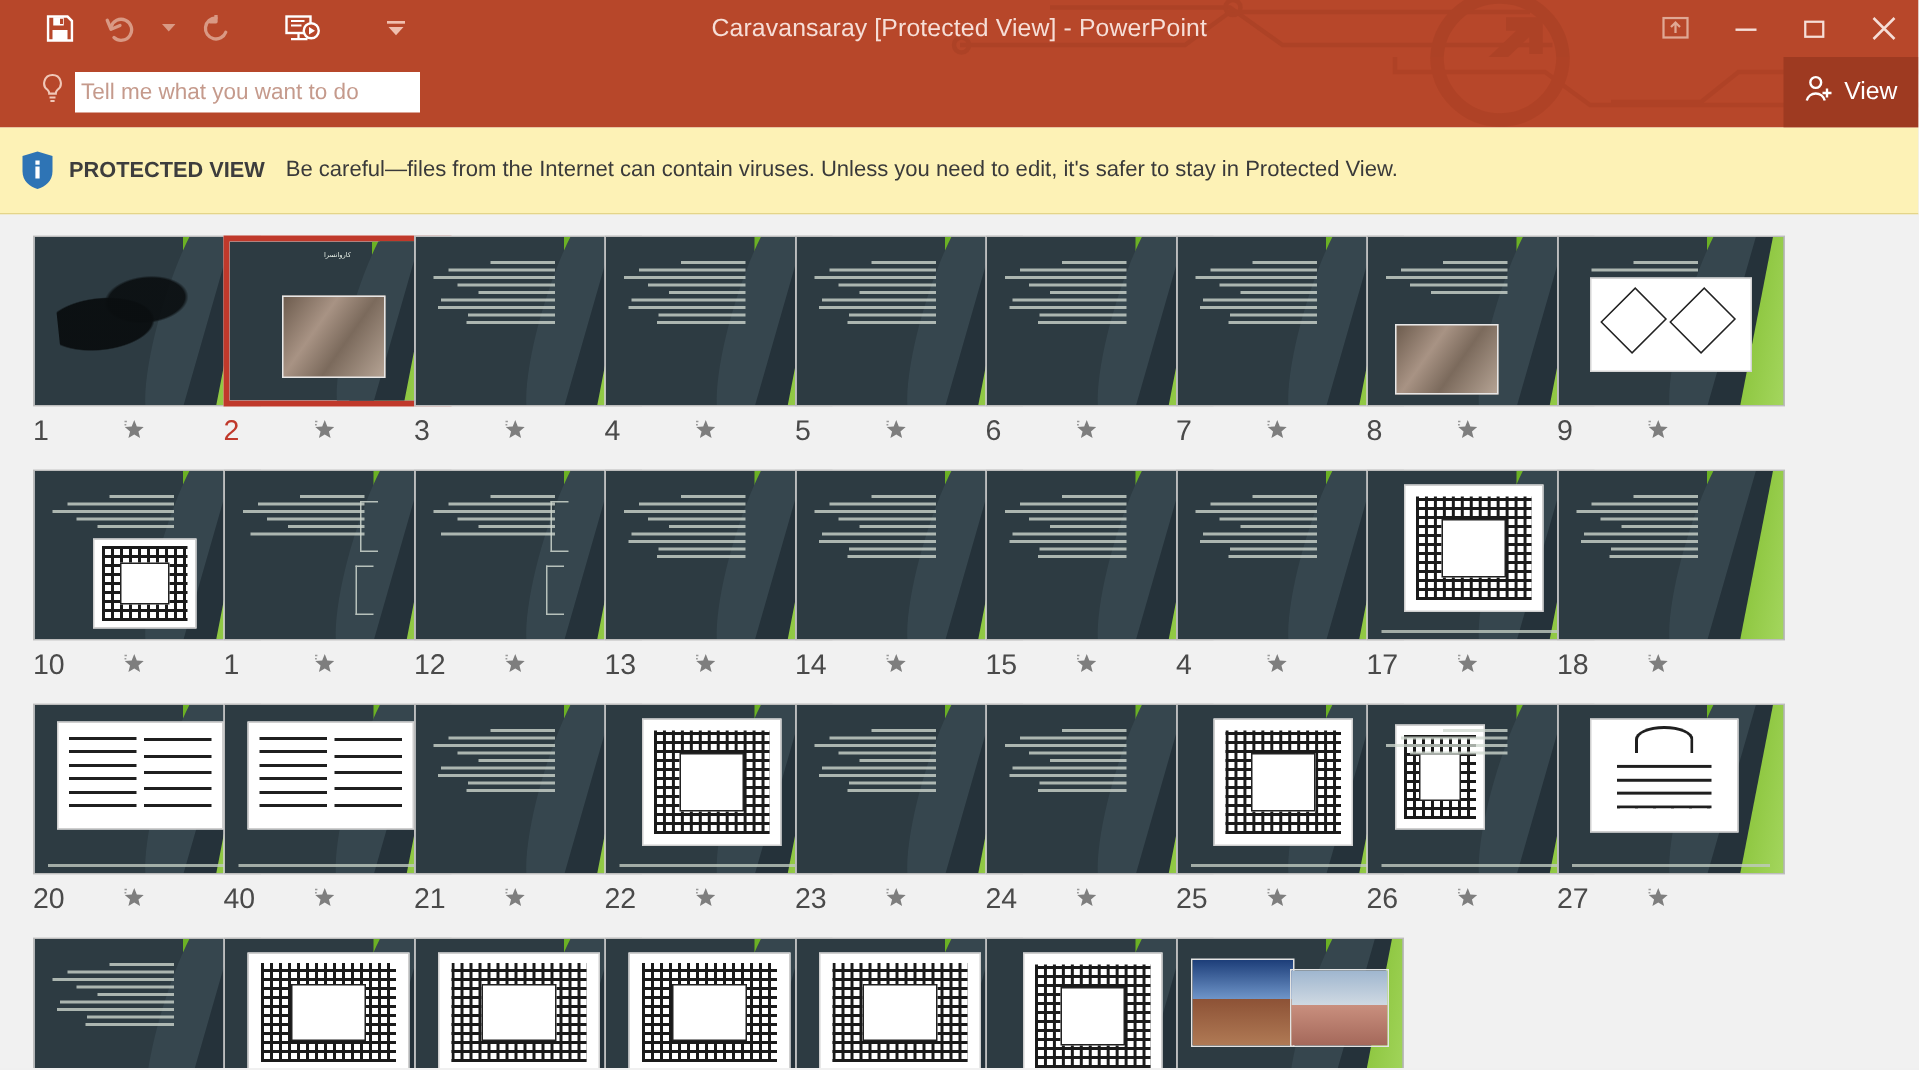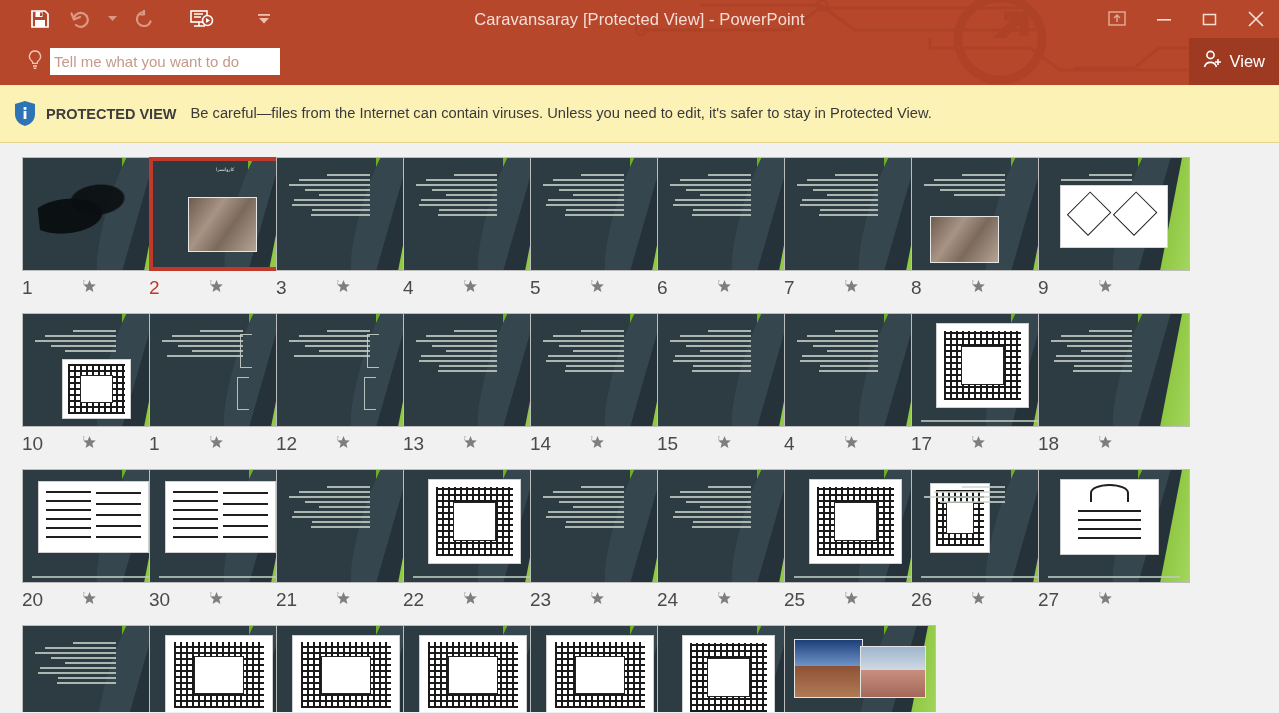--- a/index.html
+++ b/index.html
@@ -803,21 +803,21 @@
             <div class="g2"></div>
             <div class="g3"></div>
             <div class="elev" style="left:10%;top:10%;width:74%;height:64%">
               <div class="half" style="left:6%"></div>
               <div class="half" style="left:52%;background:repeating-linear-gradient(0deg,#1f1f1f 0 2px,#fff 2px 11px)"></div>
             </div>
             <div class="cap"></div>
           </div>
         </div>
         <div class="meta">
-          <span class="snum">30</span>
+          <span class="snum">40</span>
           <span class="star"><svg width="15" height="15" viewBox="0 0 15 15">
               <path d="M7.5 1 L9.2 5.3 L13.8 5.6 L10.3 8.6 L11.4 13 L7.5 10.6 L3.6 13 L4.7 8.6 L1.2 5.6 L5.8 5.3z" fill="#7e7e7e"></path>
               <path d="M1 2 h1.6 M1 4.2 h1.2" stroke="#9a9a9a" stroke-width="1"></path>
             </svg></span>
         </div>
       </div>
       <div class="cell wide">
         <div class="thumb">
           <div class="sl">
             <div class="g1"></div>

